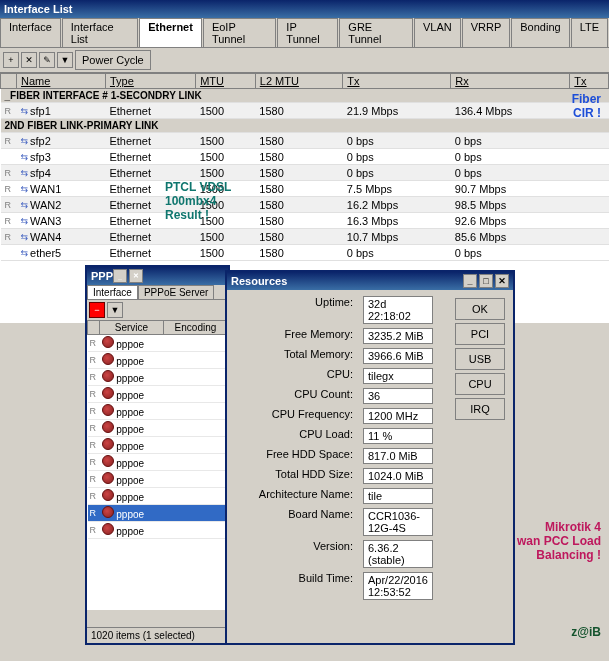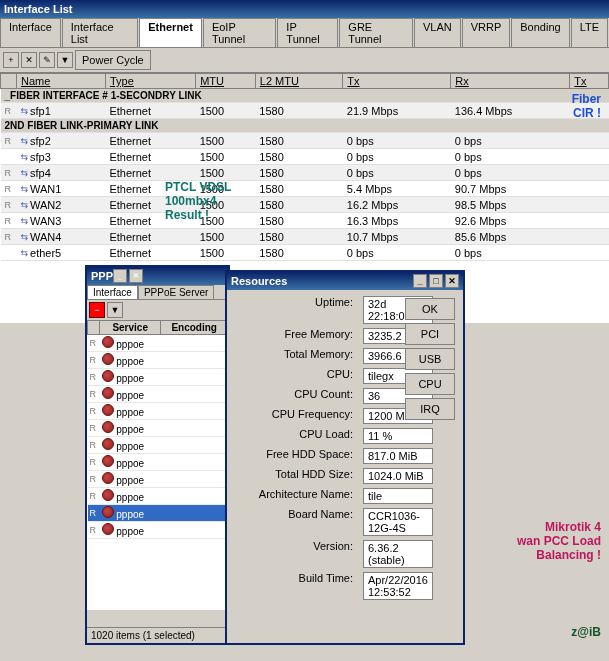--- a/index.html
+++ b/index.html
@@ -178,21 +178,21 @@
       width: 100%;
       border-collapse: collapse;
       font-size: 10px;
       background: white;
     }
 
     .ppp-table th {
       background: #d4d0c8;
       border: 1px solid #808080;
       padding: 1px 2px;
-      font-weight: bold;
+      font-weight: normal;
     }
 
     .ppp-table td {
       border-bottom: 1px solid #e8e8e8;
       padding: 1px 2px;
       overflow: hidden;
       text-overflow: ellipsis;
     }
 
     .ppp-status-bar {
@@ -209,21 +209,21 @@
     .selected-ppp {
       background: #316ac5 !important;
       color: white !important;
     }
 
     
     .resources-dialog {
       position: absolute;
       top: 270px;
       left: 225px;
-      width: 240px;
+      width: 290px;
       height: 375px;
       border: 2px solid #0a246a;
       background: #d4d0c8;
       z-index: 20;
     }
 
     .dialog-title {
       background: linear-gradient(to bottom, #0a246a, #3a6ea5);
       color: white;
       padding: 2px 4px;
@@ -442,21 +442,21 @@
           <td>0 bps</td>
           <td></td>
         </tr>
 
         <tr>
           <td style="font-size:9px; color:gray;">R</td>
           <td><span class="iface-icon"><span class="arrow-icon">⇆</span>WAN1</span></td>
           <td>Ethernet</td>
           <td>1500</td>
           <td>1580</td>
-          <td>5.4 Mbps</td>
+          <td>7.5 Mbps</td>
           <td>90.7 Mbps</td>
           <td></td>
         </tr>
 
         <tr>
           <td style="font-size:9px; color:gray;">R</td>
           <td><span class="iface-icon"><span class="arrow-icon">⇆</span>WAN2</span></td>
           <td>Ethernet</td>
           <td>1500</td>
           <td>1580</td>

